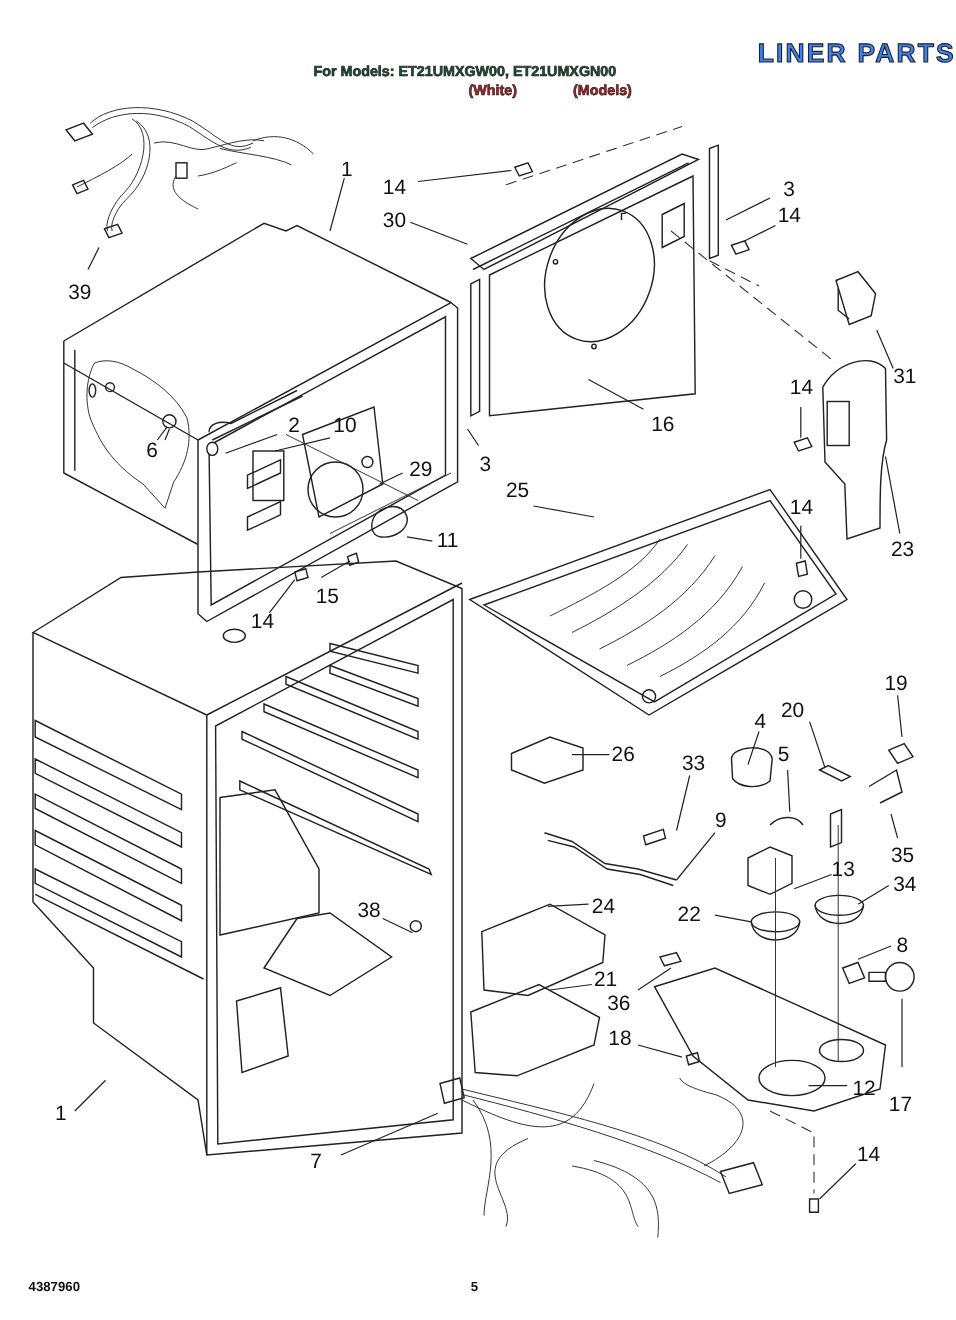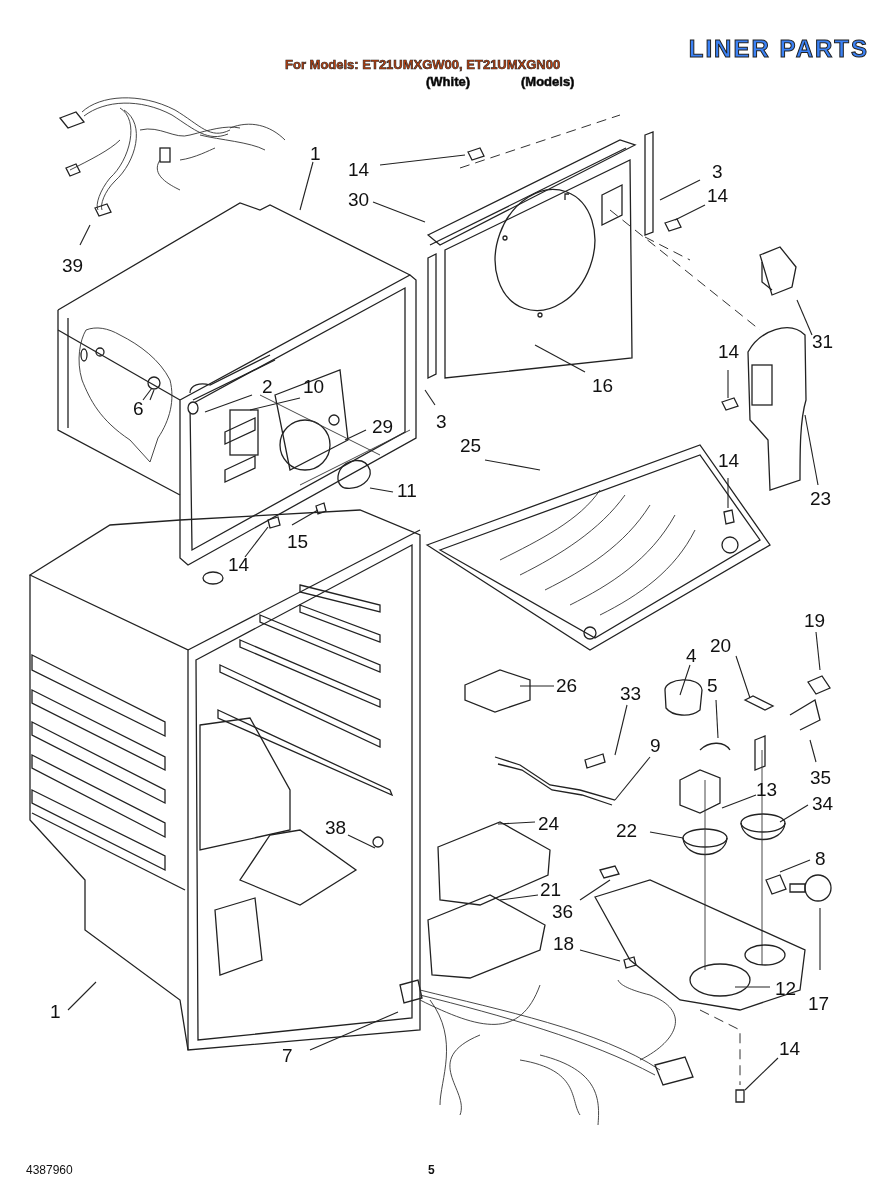--- a/index.html
+++ b/index.html
@@ -1,25 +1,25 @@
 <!DOCTYPE html>
 <html><head>
 <meta charset="utf-8">
 <style>
   html, body { margin:0; padding:0; background:#ffffff; }
   body { width:869px; height:1200px; position:relative; overflow:hidden;
          font-family:"Liberation Sans", sans-serif; color:#111; }
   .title { position:absolute; left:0; width:869px; top:24px; text-align:right;
            font-size:24px; font-weight:bold; letter-spacing:2px; color:#3b82f6;margin-top:11px;
            -webkit-text-stroke:1px #222; }
-  .models { position:absolute; left:285px; top:57px; font-size:13px; font-weight:bold; color:#c2410c;
+  .models { position:absolute; left:285px; top:57px; font-size:13px; font-weight:bold; color:#14532d;
             -webkit-text-stroke:0.6px #222; white-space:nowrap; }
-  .variant { position:absolute; top:74px; font-size:13px; font-weight:bold; color:#000000;
+  .variant { position:absolute; top:74px; font-size:13px; font-weight:bold; color:#b91c1c;
              -webkit-text-stroke:0.6px #222; }
-  .doc-no { position:absolute; left:26px; top:1163px; font-size:12px; font-weight:normal; }
+  .doc-no { position:absolute; left:26px; top:1163px; font-size:12px; font-weight:bold; }
   .page-no { position:absolute; left:428px; top:1163px; font-size:12px; font-weight:bold; }
   svg#drawing { position:absolute; left:0; top:0; }
   .callout { font-family:"Liberation Sans", sans-serif; font-size:19px; fill:#111; }
   .ln { stroke:#222; stroke-width:1.3; fill:none; }
   .lnf { stroke:#222; stroke-width:1.3; fill:#fff; }
   .thin { stroke:#333; stroke-width:0.9; fill:none; }
   .dash { stroke:#333; stroke-width:1; fill:none; stroke-dasharray:10 6; }
   .lead { stroke:#222; stroke-width:1.1; fill:none; }
 </style>
 </head>

